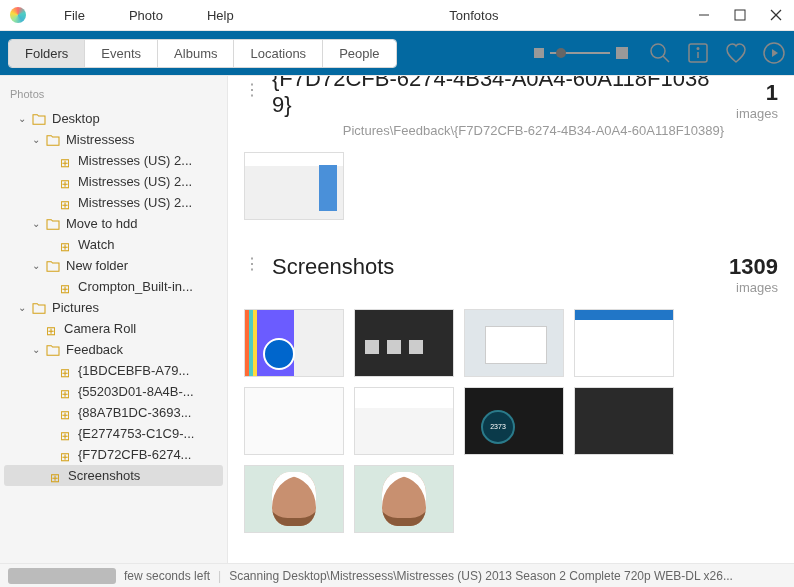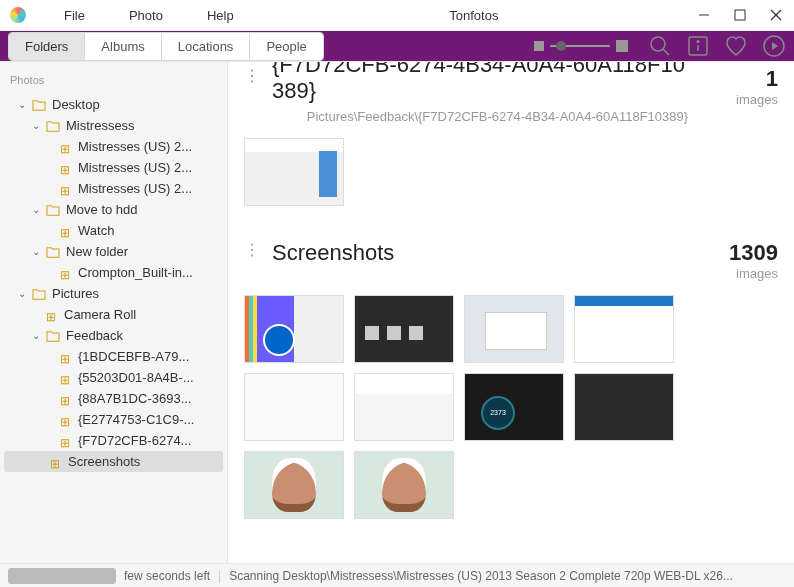--- a/index.html
+++ b/index.html
@@ -5,21 +5,21 @@
 * { margin: 0; padding: 0; box-sizing: border-box; font-family: -apple-system, BlinkMacSystemFont, "Segoe UI", sans-serif; }
 body { width: 794px; height: 587px; background: #fff; overflow: hidden; display: flex; flex-direction: column; }
 
 .titlebar { height: 30px; display: flex; align-items: center; padding: 0 10px; background: #fff; gap: 26px; }
 .app-icon { width: 16px; height: 16px; border-radius: 50%; background: conic-gradient(#ff6b6b, #4ecdc4, #45b7d1, #96e6a1, #ffd93d, #ff6b6b); margin-right: 12px; }
 .menu-item { font-size: 13px; color: #333; margin-right: 18px; cursor: pointer; }
 .title-text { flex: 1; text-align: center; font-size: 13px; color: #333; font-weight: 500; }
 .win-controls { display: flex; gap: 20px; }
 .win-btn { width: 16px; height: 16px; display: flex; align-items: center; justify-content: center; cursor: pointer; color: #333; }
 
-.toolbar { height: 32px; background: #701a75; border-top: 1px solid #e8e8e8; border-bottom: 1px solid #e8e8e8; display: flex; align-items: center; padding: 0 8px; }
+.toolbar { height: 46px; background: #0369a1; border-top: 1px solid #e8e8e8; border-bottom: 1px solid #e8e8e8; display: flex; align-items: center; padding: 0 8px; }
 .tab-group { display: flex; border: 1px solid #d8d8d8; border-radius: 4px; overflow: hidden; }
 .tab { padding: 6px 16px; font-size: 13px; color: #555; background: #fff; cursor: pointer; border-right: 1px solid #d8d8d8; }
 .tab:last-child { border-right: none; }
 .tab.active { background: #e4e4e4; color: #333; }
 .toolbar-spacer { flex: 1; }
 .size-slider { display: flex; align-items: center; gap: 6px; margin-right: 20px; }
 .size-icon { width: 12px; height: 12px; background: #999; }
 .size-icon.small { width: 10px; height: 10px; }
 .slider-track { width: 60px; height: 2px; background: #999; position: relative; }
 .slider-thumb { position: absolute; left: 10%; top: -4px; width: 10px; height: 10px; border-radius: 50%; background: #666; }
@@ -42,21 +42,21 @@
 
 .content { flex: 1; overflow-y: auto; padding: 0 16px; background: #fff; }
 .section { margin-bottom: 30px; }
 .section-header { display: flex; align-items: flex-start; gap: 12px; padding-top: 4px; }
 .section-menu { color: #999; font-size: 16px; line-height: 1; padding-top: 2px; cursor: pointer; }
 .section-info { flex: 1; }
 .section-title { font-size: 22px; font-weight: 400; color: #222; line-height: 1.2; word-break: break-all; }
 .section-path { font-size: 13px; color: #999; margin-top: 4px; word-break: break-all; text-align: right; }
 .section-count { text-align: right; }
 .count-num { font-size: 22px; font-weight: 700; color: #222; }
-.count-label { font-size: 13px; color: #999; margin-left: 36px; }
+.count-label { font-size: 13px; color: #999; }
 .thumbs { display: flex; flex-wrap: wrap; gap: 10px; margin-top: 14px; padding-left: 0; }
 .thumb { width: 100px; height: 68px; background: #e8e8e8; border: 1px solid #ddd; position: relative; overflow: hidden; }
 .thumb.t1 { background: linear-gradient(#fff 20%, #f0f0f0 20%); }
 .thumb.t1::after { content:""; position:absolute; right:6px; top:12px; width:18px; height:46px; background:#4a90d9; }
 .thumb.t2 { background:#f0f0f0; }
 .thumb.t2::before { content:""; position:absolute; left:0; top:0; width:50%; height:100%; background:linear-gradient(90deg,#ff6b35 0,#ff6b35 4px,#4ecdc4 4px,#4ecdc4 8px,#ffd93d 8px,#ffd93d 12px,#6b5cff 12px); }
 .thumb.t2::after { content:""; position:absolute; left:18px; bottom:6px; width:28px; height:28px; border-radius:50%; background:#0066cc; border:2px solid #fff; }
 .thumb.t3 { background:#2a2a2a; }
 .thumb.t3::before { content:""; position:absolute; left:10px; top:30px; width:14px; height:14px; background:#ccc; box-shadow:22px 0 #ccc,44px 0 #ccc; }
 .thumb.t4 { background:#e0e6ea; }
@@ -103,20 +103,21 @@
           <line x1="3" y1="3" x2="13" y2="13" stroke="currentColor" stroke-width="1.2"></line>
           <line x1="13" y1="3" x2="3" y2="13" stroke="currentColor" stroke-width="1.2"></line>
         </svg>
       </span>
   </div>
 </div>
 
 <div class="toolbar">
   <div class="tab-group">
     <div class="tab active">Folders</div>
+    <div class="tab">Events</div>
     <div class="tab">Albums</div>
     <div class="tab">Locations</div>
     <div class="tab">People</div>
   </div>
   <div class="toolbar-spacer"></div>
   <div class="size-slider">
     <div class="size-icon small"></div>
     <div class="slider-track">
         <div class="slider-thumb"></div>
       </div>

